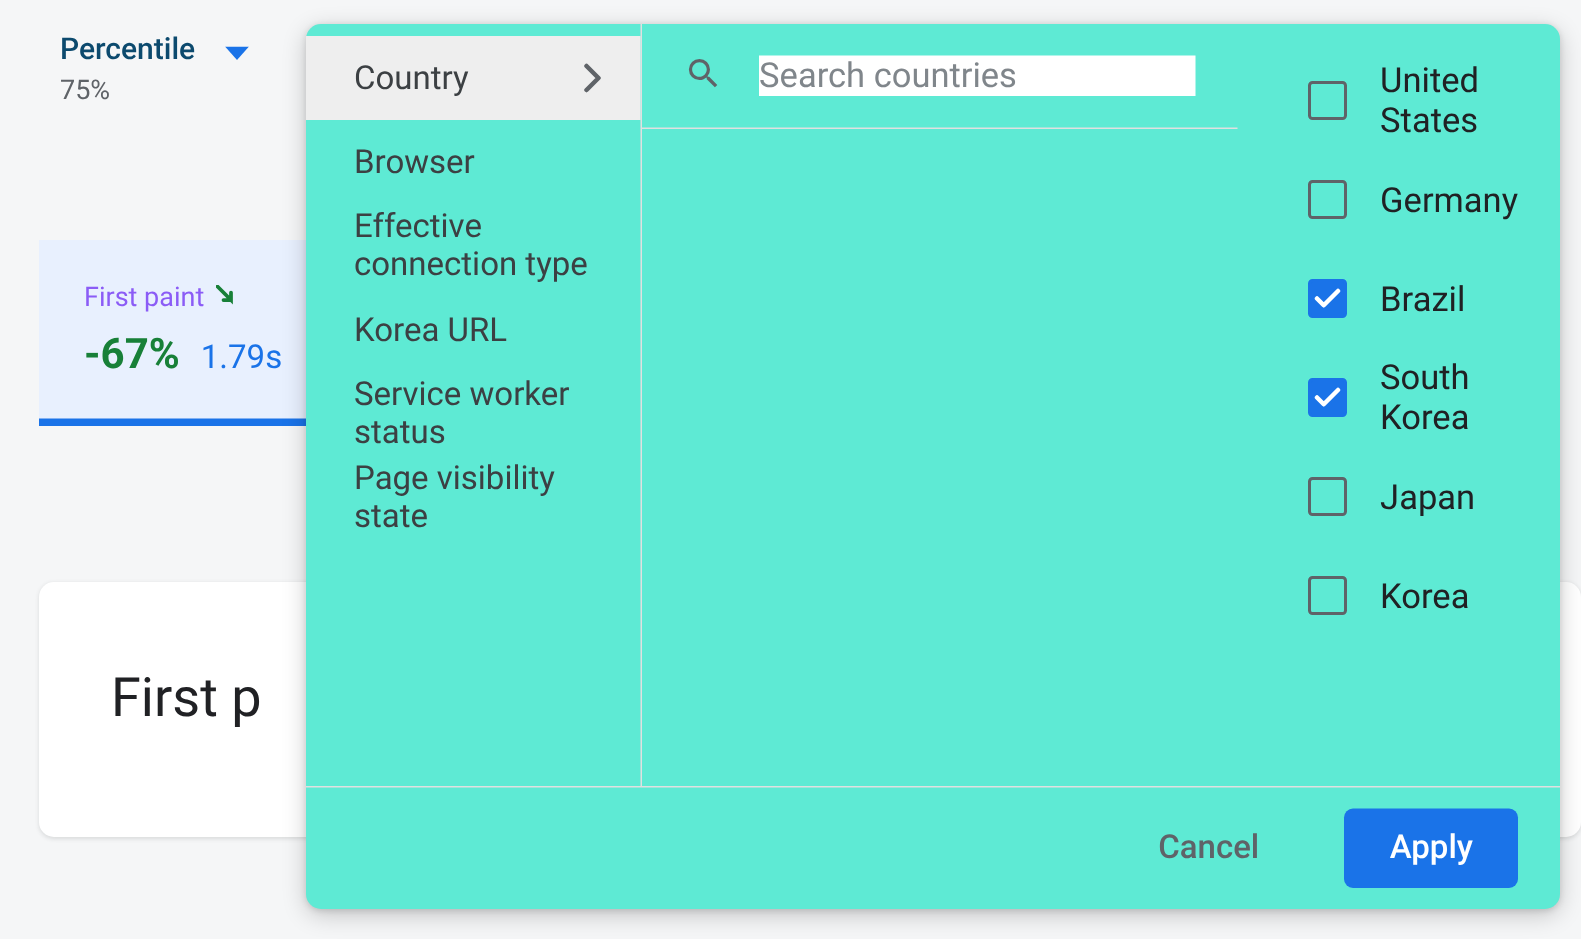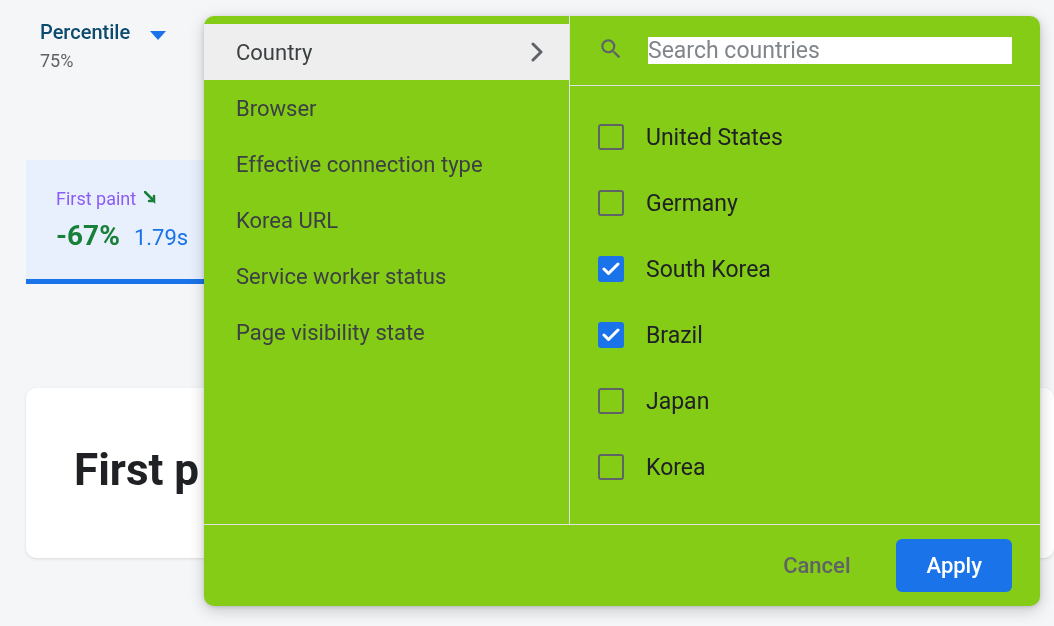--- a/index.html
+++ b/index.html
@@ -76,38 +76,38 @@
       width: 1028px;
       height: 170px;
       background: #fff;
       border-radius: 10px;
       box-shadow: 0 1px 3px rgba(60,64,67,.15);
       padding: 56px 48px;
       display: flex;
       justify-content: space-between;
     }
     .lower-title {
-      font-size: 44px;
-      font-weight: 700;
+      font-size: 36px;
+      font-weight: 400;
       color: #202124;
     }
     .lower-right {
       font-size: 44px;
       font-weight: 500;
       color: #202124;
     }
 
     
     .dialog {
       position: absolute;
       left: 204px;
       top: 16px;
       width: 836px;
       height: 590px;
-      background: #84cc16;
+      background: #5eead4;
       border-radius: 10px;
       box-shadow: 0 4px 16px rgba(0,0,0,.2), 0 1px 4px rgba(0,0,0,.12);
       display: flex;
       flex-direction: column;
     }
     .dialog-body {
       display: flex;
       flex: 1;
       overflow: hidden;
     }
@@ -127,21 +127,22 @@
       cursor: pointer;
     }
     .left-item.active {
       background: #eeeeee;
     }
     .chevron-right svg { display: block; }
 
     .dialog-right {
       flex: 1;
       display: flex;
-      flex-direction: column;
+      flex-direction: row;
+      gap: 19px;
     }
     .search-row {
       height: 70px;
       display: flex;
       align-items: center;
       padding: 0 28px;
       border-bottom: 1px solid #e0e0e0;
       gap: 24px;
     }
     .search-input {
@@ -185,21 +186,21 @@
     }
     .checkbox.checked svg { display: block; }
     .checkbox svg { display: none; }
 
     .dialog-footer {
       height: 82px;
       border-top: 1px solid #e0e0e0;
       display: flex;
       align-items: center;
       justify-content: flex-end;
-      gap: 30px;
+      gap: 41px;
       padding: 0 28px;
     }
     .btn-cancel {
       background: none;
       border: none;
       color: #5f6368;
       font-size: 22px;
       font-weight: 500;
       cursor: pointer;
       font-family: inherit;
@@ -296,29 +297,29 @@
           <div class="option-row">
             <span class="checkbox"></span>
             <span>Germany</span>
           </div>
           <div class="option-row">
             <span class="checkbox checked">
               <svg width="18" height="14" viewBox="0 0 18 14">
                 <path d="M2 7 L6.5 11.5 L16 2" stroke="#fff" stroke-width="3" fill="none" stroke-linecap="round" stroke-linejoin="round"></path>
               </svg>
             </span>
-            <span>South Korea</span>
+            <span>Brazil</span>
           </div>
           <div class="option-row">
             <span class="checkbox checked">
               <svg width="18" height="14" viewBox="0 0 18 14">
                 <path d="M2 7 L6.5 11.5 L16 2" stroke="#fff" stroke-width="3" fill="none" stroke-linecap="round" stroke-linejoin="round"></path>
               </svg>
             </span>
-            <span>Brazil</span>
+            <span>South Korea</span>
           </div>
           <div class="option-row">
             <span class="checkbox"></span>
             <span>Japan</span>
           </div>
           <div class="option-row">
             <span class="checkbox"></span>
             <span>Korea</span>
           </div>
         </div>

